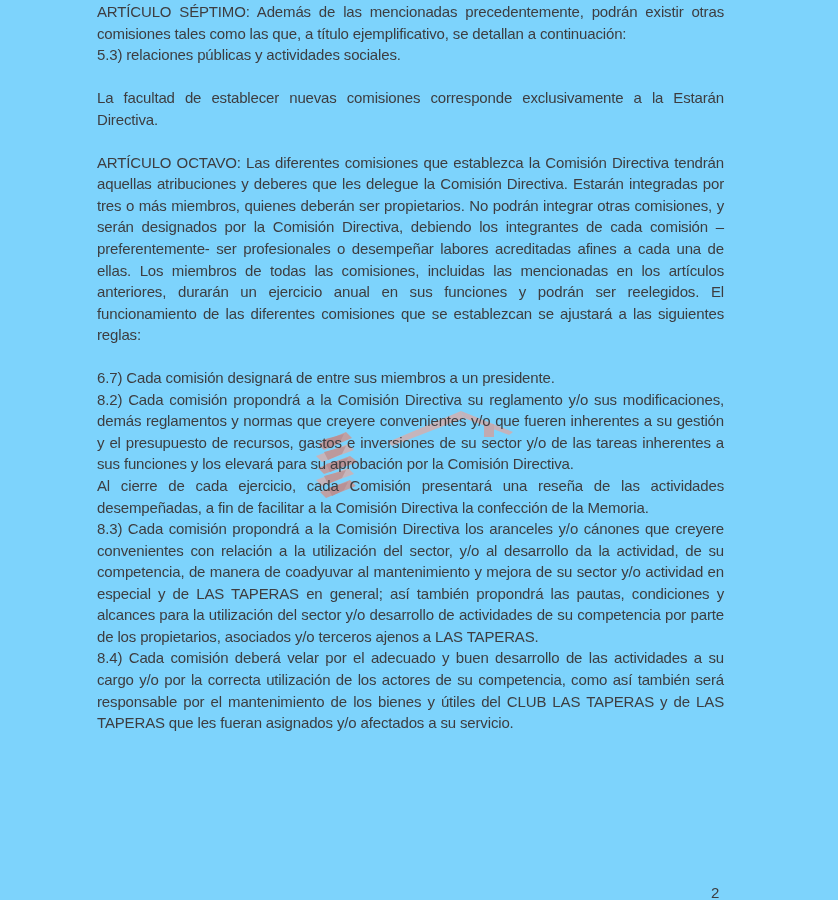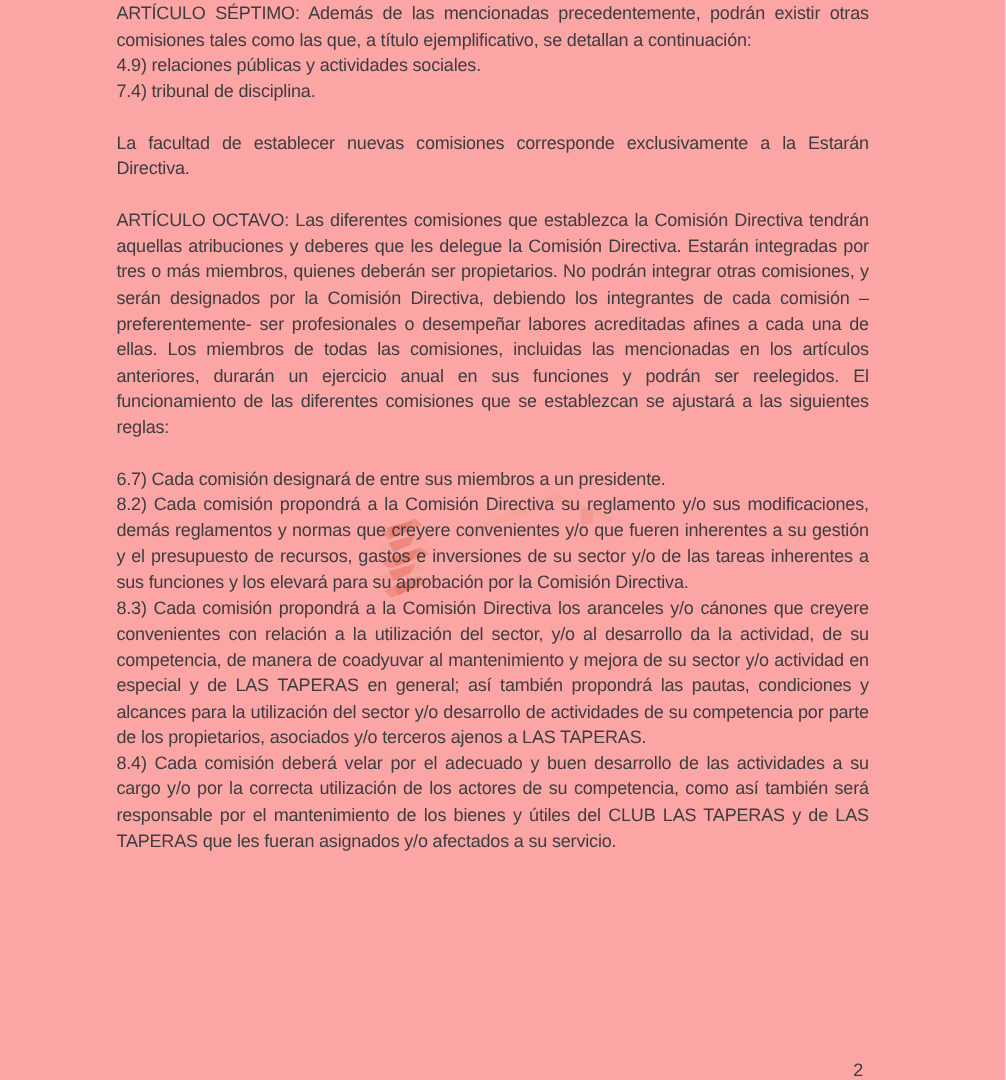--- a/index.html
+++ b/index.html
@@ -10,21 +10,21 @@
   body {
     width: 838px;
     height: 900px;
     overflow: hidden;
     font-family: "Liberation Sans", sans-serif;
   }
   .page {
     position: relative;
     width: 838px;
     height: 900px;
-    background: #fca5a5;
+    background: #7dd3fc;
   }
   .watermark {
     position: absolute;
     left: 300px;
     top: 400px;
     z-index: 0;
     opacity: 0.62;
   }
   .content {
     position: absolute;
@@ -81,25 +81,25 @@
     <polygon points="18,68 50,56 58,62 24,74" fill="#e8826f"></polygon>
     <polygon points="26,64 48,58 44,66 30,72" fill="#dd6a57"></polygon>
     <polygon points="16,80 48,68 54,74 22,86" fill="#f2a496"></polygon>
     <polygon points="24,76 46,70 42,78 28,84" fill="#e47762"></polygon>
     <polygon points="20,92 50,80 56,86 26,98" fill="#e8826f"></polygon>
     <polygon points="28,88 48,82 44,90 32,96" fill="#dd6a57"></polygon>
   </svg>
 
   <div class="content">
     <p class="just">ARTÍCULO SÉPTIMO: Además de las mencionadas precedentemente, podrán existir otras comisiones tales como las que, a título ejemplificativo, se detallan a continuación:</p>
-    <p class="line">4.9) relaciones públicas y actividades sociales.</p>
-    <p class="line">7.4) tribunal de disciplina.</p>
+    <p class="line">5.3) relaciones públicas y actividades sociales.</p>
     <p class="just gap">La facultad de establecer nuevas comisiones corresponde exclusivamente a la Estarán Directiva.</p>
     <p class="just gap">ARTÍCULO OCTAVO: Las diferentes comisiones que establezca la Comisión Directiva tendrán aquellas atribuciones y deberes que les delegue la Comisión Directiva. Estarán integradas por tres o más miembros, quienes deberán ser propietarios. No podrán integrar otras comisiones, y serán designados por la Comisión Directiva, debiendo los integrantes de cada comisión – preferentemente- ser profesionales o desempeñar labores acreditadas afines a cada una de ellas. Los miembros de todas las comisiones, incluidas las mencionadas en los artículos anteriores, durarán un ejercicio anual en sus funciones y podrán ser reelegidos. El funcionamiento de las diferentes comisiones que se establezcan se ajustará a las siguientes reglas:</p>
     <p class="line gap">6.7) Cada comisión designará de entre sus miembros a un presidente.</p>
     <p class="just">8.2) Cada comisión propondrá a la Comisión Directiva su reglamento y/o sus modificaciones, demás reglamentos y normas que creyere convenientes y/o que fueren inherentes a su gestión y el presupuesto de recursos, gastos e inversiones de su sector y/o de las tareas inherentes a sus funciones y los elevará para su aprobación por la Comisión Directiva.</p>
+    <p class="just">Al cierre de cada ejercicio, cada Comisión presentará una reseña de las actividades desempeñadas, a fin de facilitar a la Comisión Directiva la confección de la Memoria.</p>
     <p class="just">8.3) Cada comisión propondrá a la Comisión Directiva los aranceles y/o cánones que creyere convenientes con relación a la utilización del sector, y/o al desarrollo da la actividad, de su competencia, de manera de coadyuvar al mantenimiento y mejora de su sector y/o actividad en especial y de LAS TAPERAS en general; así también propondrá las pautas, condiciones y alcances para la utilización del sector y/o desarrollo de actividades de su competencia por parte de los propietarios, asociados y/o terceros ajenos a LAS TAPERAS.</p>
     <p class="just">8.4) Cada comisión deberá velar por el adecuado y buen desarrollo de las actividades a su cargo y/o por la correcta utilización de los actores de su competencia, como así también será responsable por el mantenimiento de los bienes y útiles del CLUB LAS TAPERAS y de LAS TAPERAS que les fueran asignados y/o afectados a su servicio.</p>
   </div>
 
   <div class="pageno">2</div>
 
 </div>
 
 </body></html>

